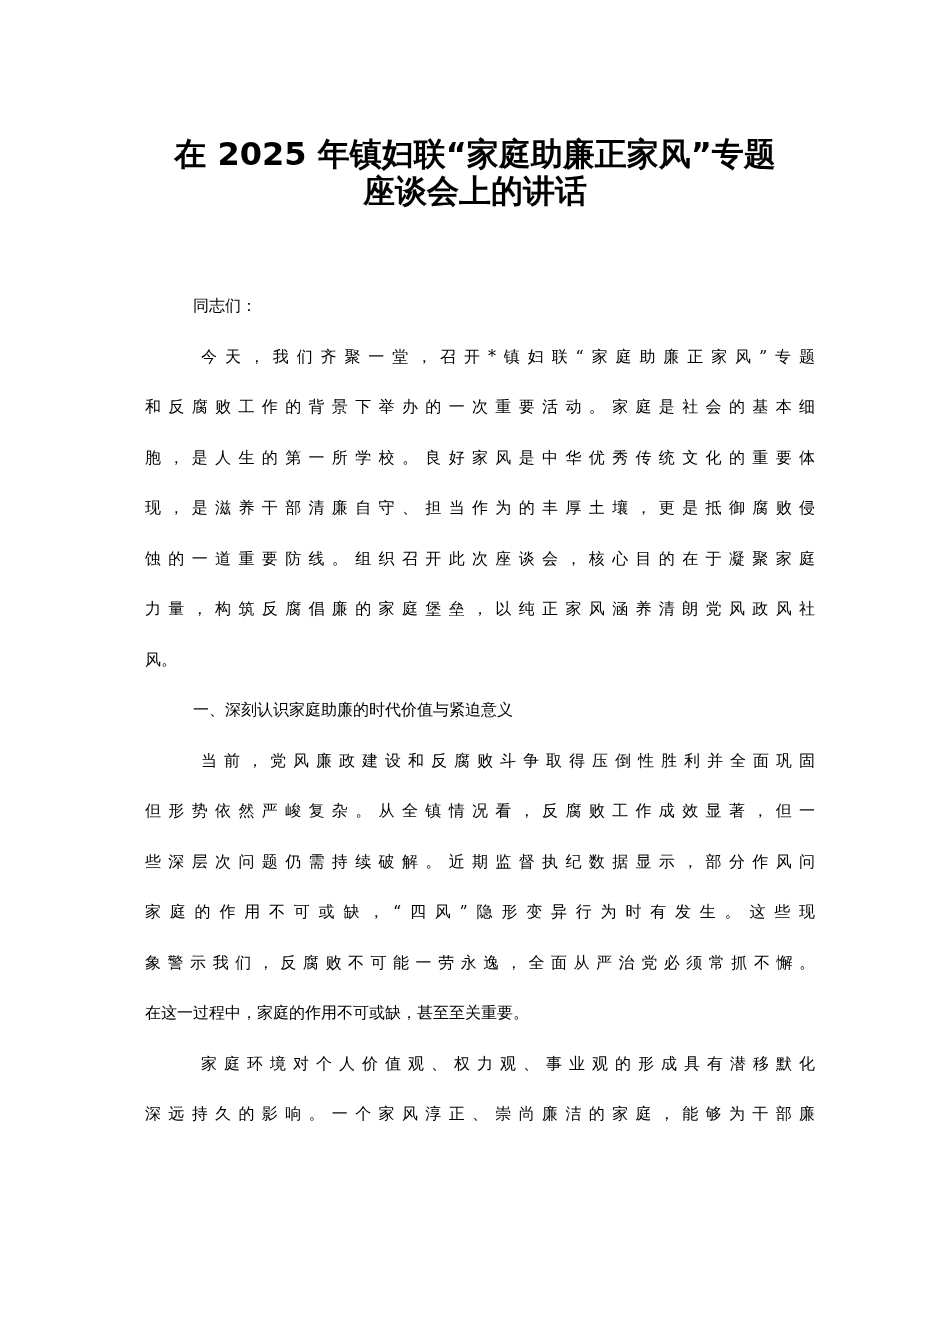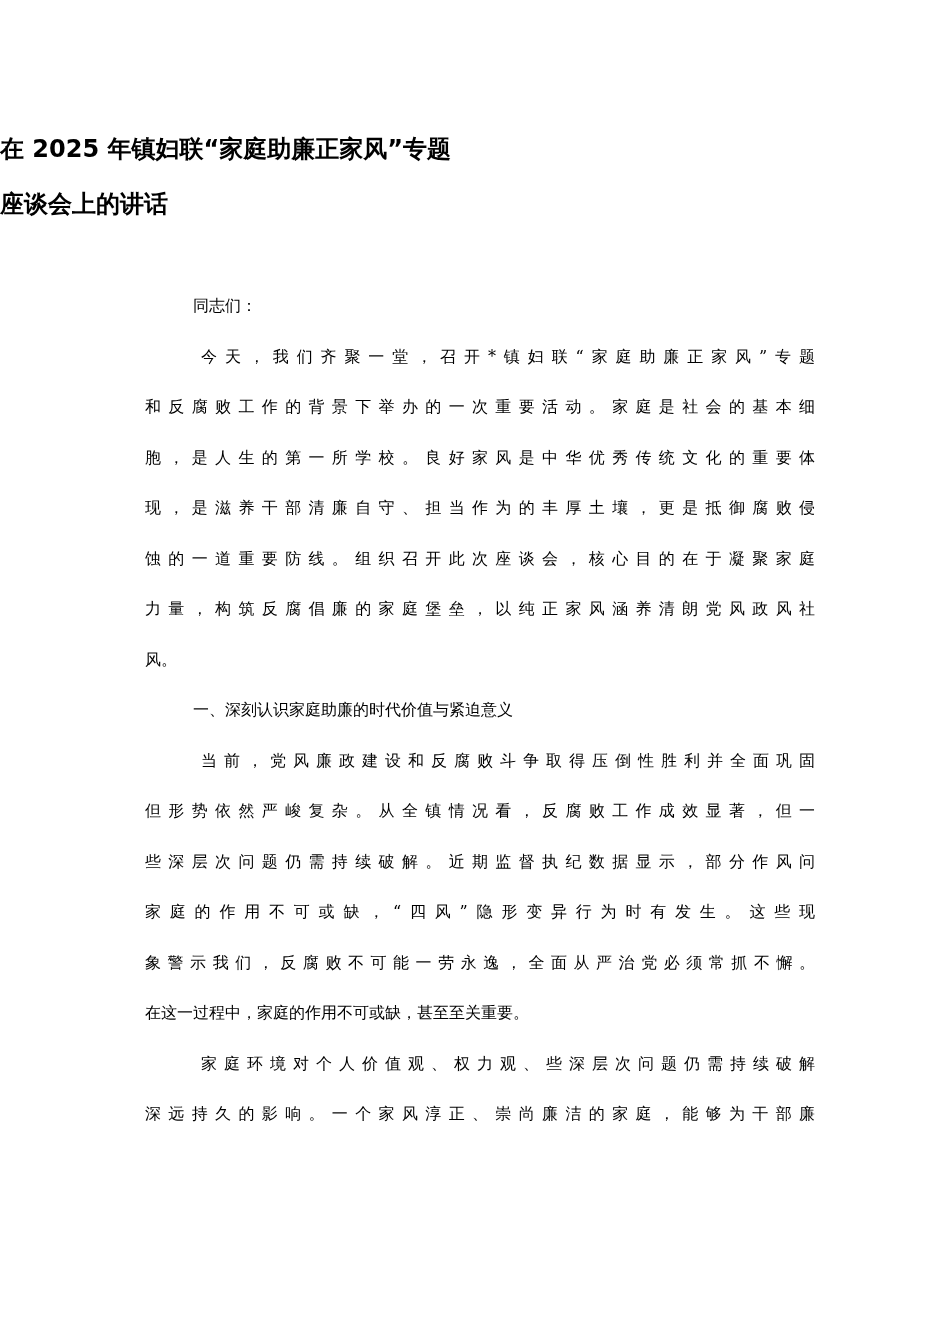--- a/index.html
+++ b/index.html
@@ -2,26 +2,26 @@
 <html><head>
 <meta charset="utf-8">
 <style>
   html, body { margin: 0; padding: 0; background: #ffffff; }
   body { width: 950px; height: 1344px; position: relative; overflow: hidden; }
   .page {
     position: absolute; left: 0; top: 0; width: 950px; height: 1344px;
     background: #ffffff; color: #000000;
   }
   .title {
-    position: absolute; left: 0; width: 950px; 
+    position: absolute; left: 0; width: 950px; text-align: center;
     font-family: "DejaVu Sans", sans-serif; font-weight: bold;
-    font-size: 24px; letter-spacing: 0px; color: #000;
+    font-size: 32px; letter-spacing: 0px; color: #000;
   }
   .title.l1 { top: 133px; }
-  .title.l2 { top: 188px; }
+  .title.l2 { top: 170px; }
   .body-text {
     position: absolute; left: 145px; width: 670px;
     font-family: "DejaVu Serif", serif;
     font-size: 16px; line-height: 50.5px; color: #000;
     top: 281px;
   }
   .line { display: block; white-space: nowrap; height: 50.5px; text-align: justify; text-align-last: justify; }
   .line.last { text-align-last: left; }
   .indent { padding-left: 48px; }
   .indent-s { padding-left: 56px; }
@@ -46,16 +46,16 @@
 
     <span class="line last indent">一、深刻认识家庭助廉的时代价值与紧迫意义</span>
 
     <span class="line indent-s">当前，党风廉政建设和反腐败斗争取得压倒性胜利并全面巩固</span>
     <span class="line">但形势依然严峻复杂。从全镇情况看，反腐败工作成效显著，但一</span>
     <span class="line">些深层次问题仍需持续破解。近期监督执纪数据显示，部分作风问</span>
     <span class="line">家庭的作用不可或缺，“四风”隐形变异行为时有发生。这些现</span>
     <span class="line">象警示我们，反腐败不可能一劳永逸，全面从严治党必须常抓不懈。</span>
     <span class="line last">在这一过程中，家庭的作用不可或缺，甚至至关重要。</span>
 
-    <span class="line indent-s">家庭环境对个人价值观、权力观、些深层次问题仍需持续破解</span>
+    <span class="line indent-s">家庭环境对个人价值观、权力观、事业观的形成具有潜移默化</span>
     <span class="line">深远持久的影响。一个家风淳正、崇尚廉洁的家庭，能够为干部廉</span>
   </div>
 </div>
 
 </body></html>

